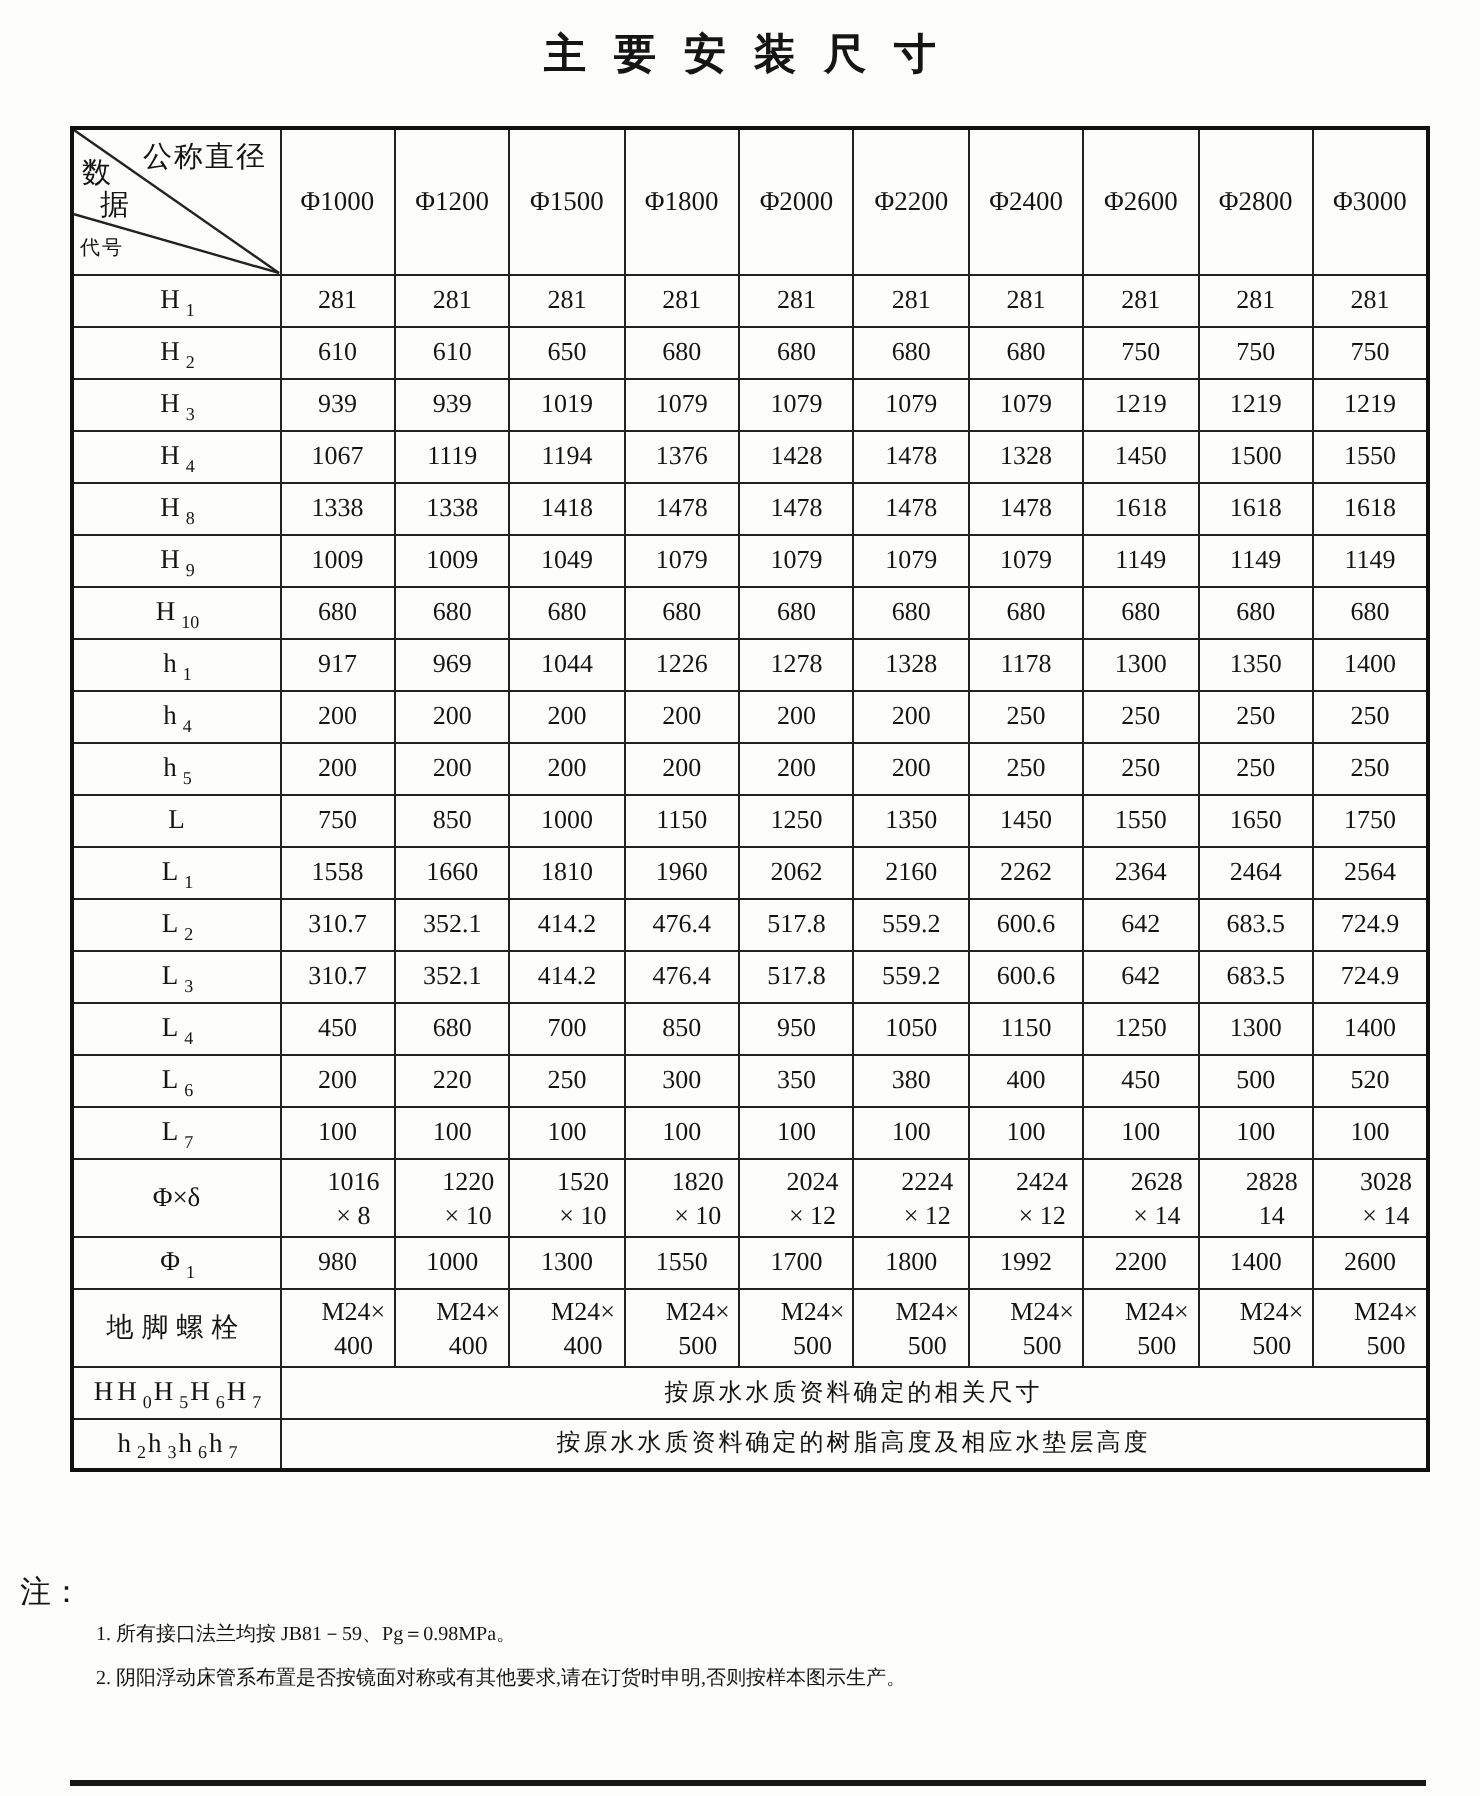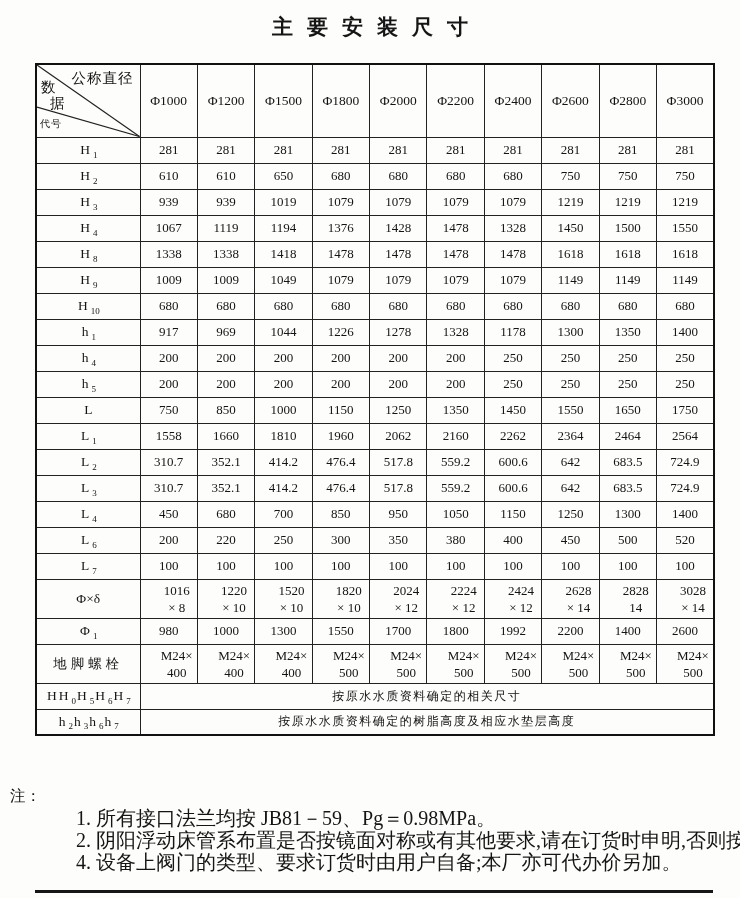--- a/index.html
+++ b/index.html
@@ -41,21 +41,21 @@
   .c-tr { position:absolute; top:4px; right:6px; font-size:14.5px; letter-spacing:1px; }
   .c-mid { position:absolute; top:14px; left:4px; width:2.4em; font-size:14.5px;
            line-height:16px; text-align:left; padding-left:10px; text-indent:-10px; }
   .c-mid span { display:block; }
   .c-mid span:nth-child(2) { padding-left:9px; }
   .c-bl { position:absolute; bottom:6px; left:3px; font-size:10px; letter-spacing:1px; }
   
   .notes { position:absolute; left:0; top:786px; width:740px; }
   .notes-label { position:absolute; left:10px; top:0; font-size:15.5px; }
   .notes-list { position:absolute; left:48px; top:21px; width:680px; }
-  .note-line { font-size:20px; line-height:22px; white-space:nowrap;margin-left:28px; }
+  .note-line { font-size:10px; line-height:22px; white-space:nowrap; }
   .bottom-rule { position:absolute; left:35px; top:890px; width:678px; height:3px; background:#161616; }
 </style>
 </head>
 <body>
 
 <div class="page">
 
   <div class="title">主要安装尺寸</div>
 
   <table class="dim-table">
@@ -421,19 +421,18 @@
           <td colspan="10" class="span-cell">按原水水质资料确定的树脂高度及相应水垫层高度</td>
         </tr>
       </tbody>
   </table>
 
   <div class="notes">
     <div class="notes-label">注：</div>
     <div class="notes-list">
         <div class="note-line">1. 所有接口法兰均按 JB81－59、Pg＝0.98MPa。</div>
         <div class="note-line">2. 阴阳浮动床管系布置是否按镜面对称或有其他要求,请在订货时申明,否则按样本图示生产。</div>
-        <div class="note-line">4. 设备上阀门的类型、要求订货时由用户自备;本厂亦可代办价另加。</div>
       </div>
   </div>
 
   <div class="bottom-rule"></div>
 
 </div>
 
 </body></html>

